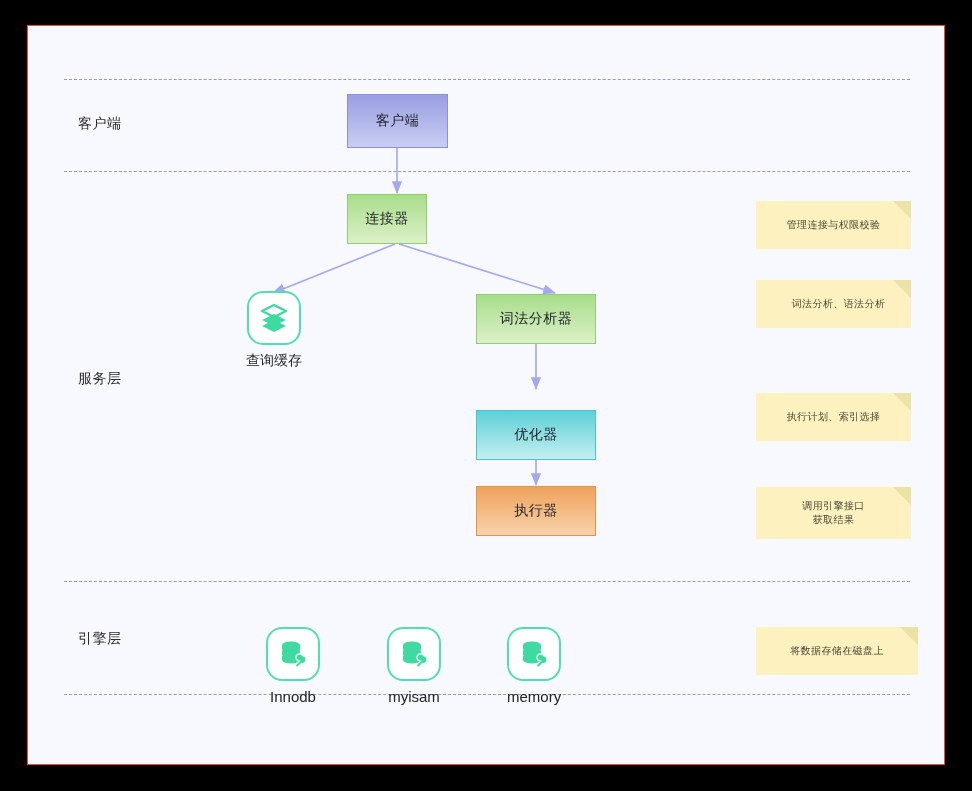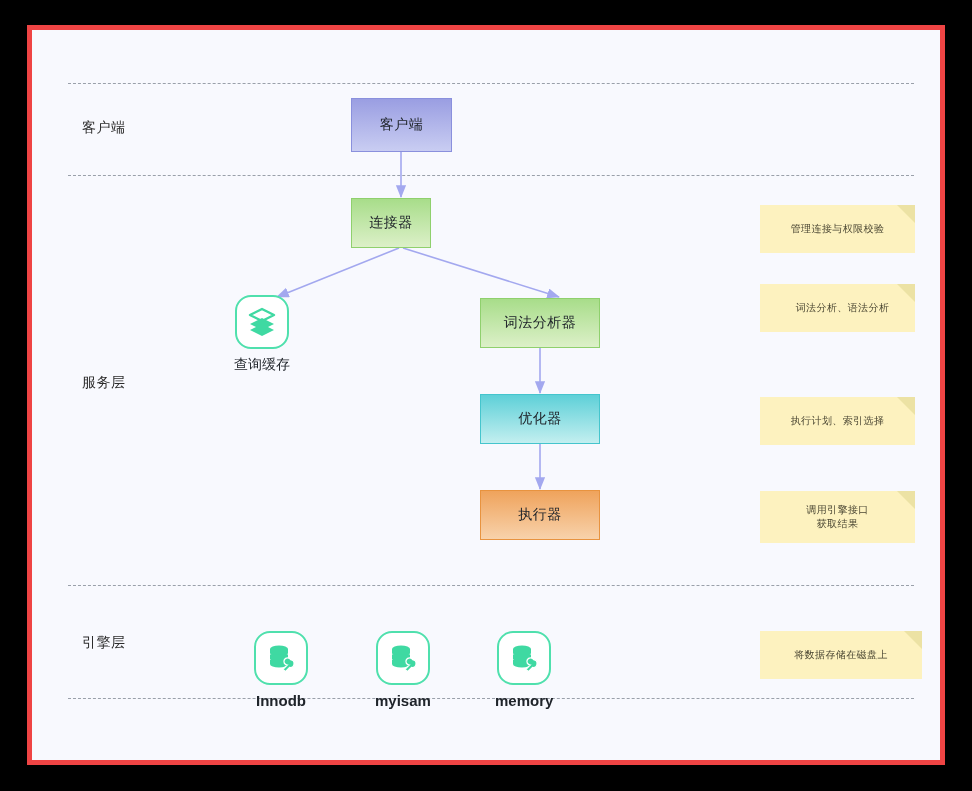--- a/index.html
+++ b/index.html
@@ -14,21 +14,21 @@
     font-family: "Liberation Sans", "DejaVu Sans", sans-serif;
   }
 
   #canvas {
     position: absolute;
     left: 27px;
     top: 25px;
     width: 918px;
     height: 740px;
     background: #f8f9fe;
-    border: 5px solid #ef4444;
+    border: 1px solid #ef4444;
     box-sizing: border-box;
   }
 
   
   .divider {
     position: absolute;
     left: 36px;
     width: 846px;
     height: 0;
     border-top: 1px dashed #9aa0aa;
@@ -58,20 +58,21 @@
     background: linear-gradient(to bottom, #9a9ee2 0%, #c9cdf2 100%);
     border: 1px solid #8a90dd;
   }
   .node-green {
     background: linear-gradient(to bottom, #a8dd8a 0%, #dcf0c8 100%);
     border: 1px solid #8fd06d;
   }
   .node-cyan {
     background: linear-gradient(to bottom, #5ed0d8 0%, #c3eff0 100%);
     border: 1px solid #45c5cd;
+    margin-top: 20px;
   }
   .node-orange {
     background: linear-gradient(to bottom, #efa35c 0%, #f8d2ab 100%);
     border: 1px solid #e8933f;
   }
 
   
   .note {
     position: absolute;
     box-sizing: border-box;
@@ -95,39 +96,40 @@
     border-top: 18px solid #ece2a4;
   }
   .note .note-text { position: relative; z-index: 2; padding: 0 6px; }
 
   
   .icon-tile {
     position: absolute;
     display: flex;
     flex-direction: column;
     align-items: center;
+    margin-left: 16px;
   }
   .icon-box {
     width: 54px;
     height: 54px;
     border: 2px solid #4fe0ad;
     border-radius: 16px;
     background: #ffffff;
     display: flex;
     align-items: center;
     justify-content: center;
     box-sizing: border-box;
   }
   .icon-cap {
     margin-top: 7px;
     font-size: 14px;
     color: #20252b;
     white-space: nowrap;
   }
-  .icon-cap.bold { font-weight: bold; font-size: 15px; }
+  .icon-cap.bold { font-weight: normal; font-size: 15px; }
 
   
   #arrows {
     position: absolute;
     left: 0; top: 0;
     width: 918px;
     height: 740px;
     pointer-events: none;
   }
 </style>

